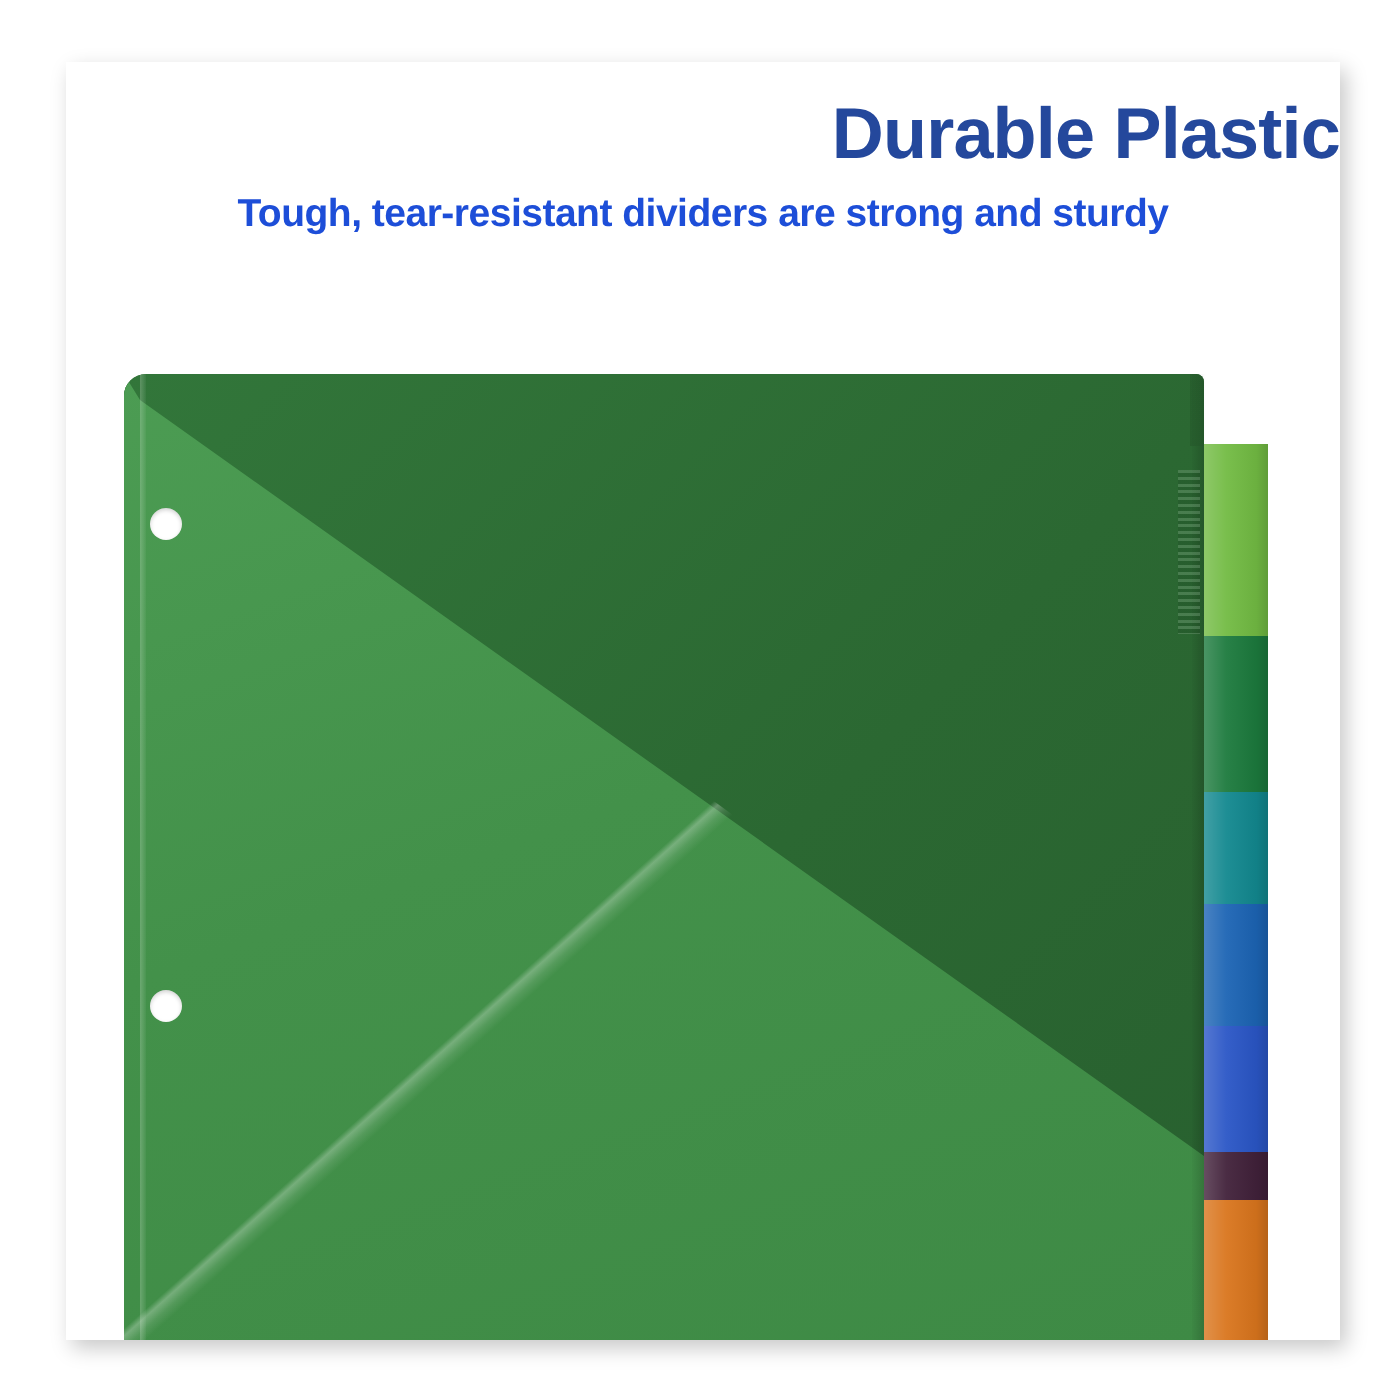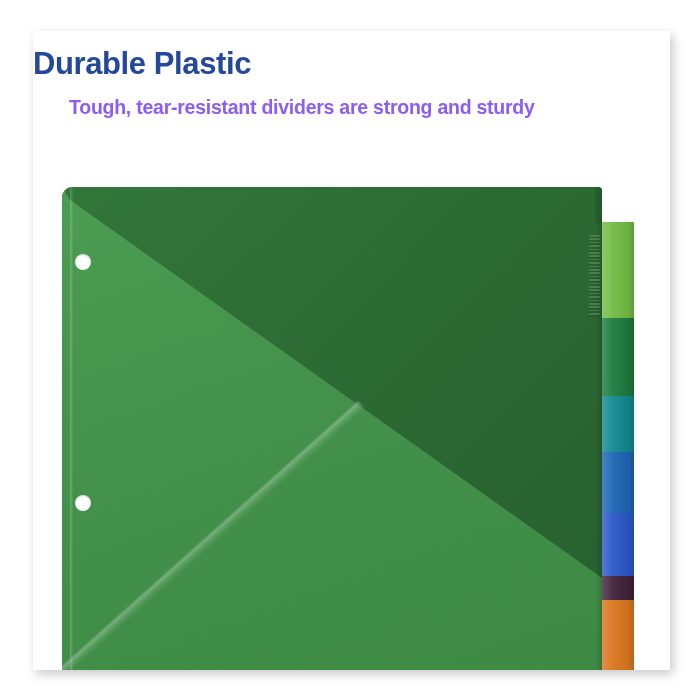--- a/index.html
+++ b/index.html
@@ -32,35 +32,36 @@
     box-shadow: 3px 4px 10px rgba(0,0,0,0.22);
     overflow: hidden;
   }
 
   
   .headline {
     position: absolute;
     left: 0;
     top: 16px;
     width: 637px;
-    text-align: left;
-    font-size: 31px;
+    text-align: right;
+    font-size: 36px;
     font-weight: bold;
     letter-spacing: -0.4px;
     color: #24489c;
     line-height: 1.1;
   }
   .subline {
     position: absolute;
     left: 36px;
     top: 63px;
     width: 565px;
+    text-align: center;
     font-size: 19.5px;
     font-weight: bold;
-    color: #8b5cf6;
+    color: #1d4ed8;
     line-height: 1.42;
     letter-spacing: -0.25px;
   }
   .subline span { display: block; }
 
   
   #tab-strip {
     position: absolute;
     left: 569px;     
     top: 156px;      

